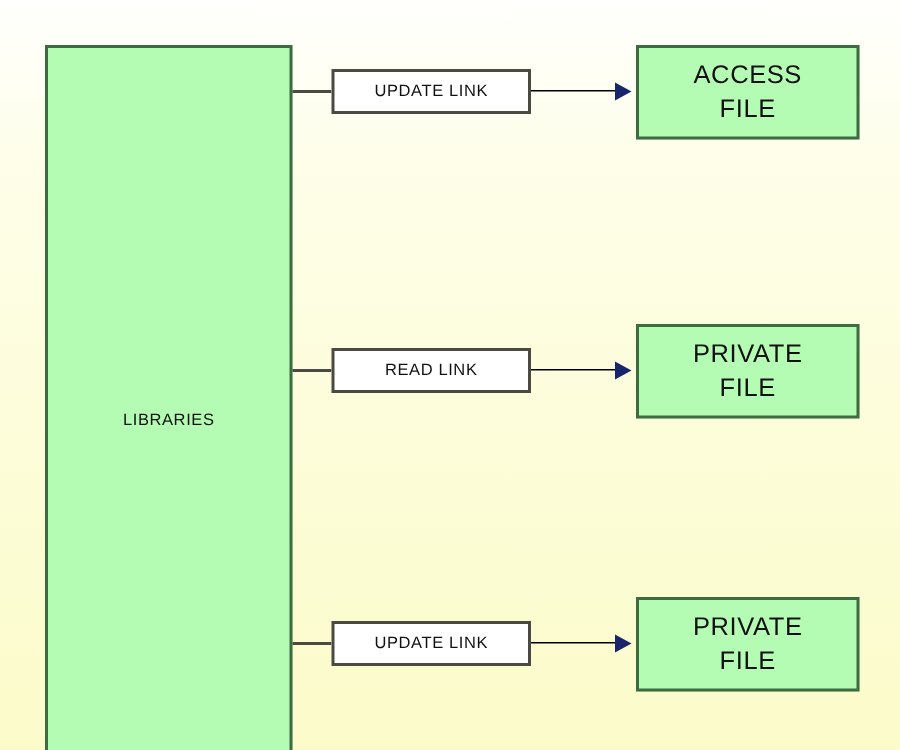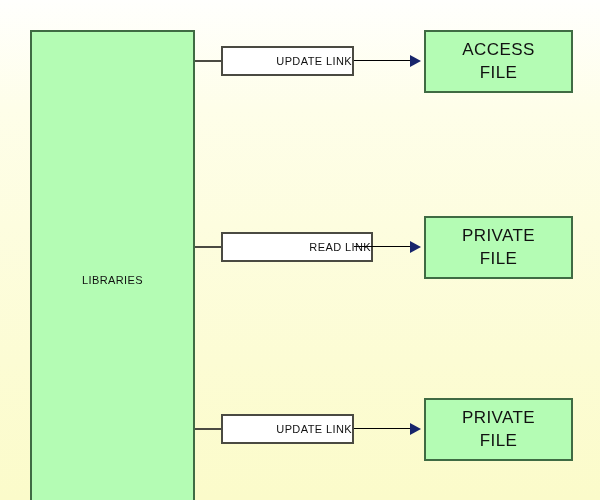--- a/index.html
+++ b/index.html
@@ -65,21 +65,21 @@
   }
 
   
   .link-label-box {
     position: absolute;
     background: #ffffff;
     border: 2px solid #4a4a42;
     box-sizing: border-box;
     display: flex;
     align-items: center;
-    justify-content: flex-end;
+    justify-content: center;
   }
   .link-label-text {
     font-size: 11px;
     color: #111111;
     letter-spacing: 0.4px;
     text-align: center;
     white-space: nowrap;
   }
 
   
@@ -122,21 +122,21 @@
   <div class="arrow-line" style="left:354px; top:60px; width:59px;"></div>
   <div class="arrow-head" style="left:410px; top:55px;"></div>
 
   <div class="target-node" style="left:424px; top:30px; width:149px; height:63px;">
     <span class="target-node-label">ACCESS
 FILE</span>
   </div>
 
   <div class="connector-stub" style="left:195px; top:246px; width:26px;"></div>
 
-  <div class="link-label-box" style="left:221px; top:232px; width:152px; height:30px;">
+  <div class="link-label-box" style="left:221px; top:232px; width:133px; height:30px;">
     <span class="link-label-text">READ LINK</span>
   </div>
 
   <div class="arrow-line" style="left:354px; top:246px; width:59px;"></div>
   <div class="arrow-head" style="left:410px; top:241px;"></div>
 
   <div class="target-node" style="left:424px; top:216px; width:149px; height:63px;">
     <span class="target-node-label">PRIVATE
 FILE</span>
   </div>

